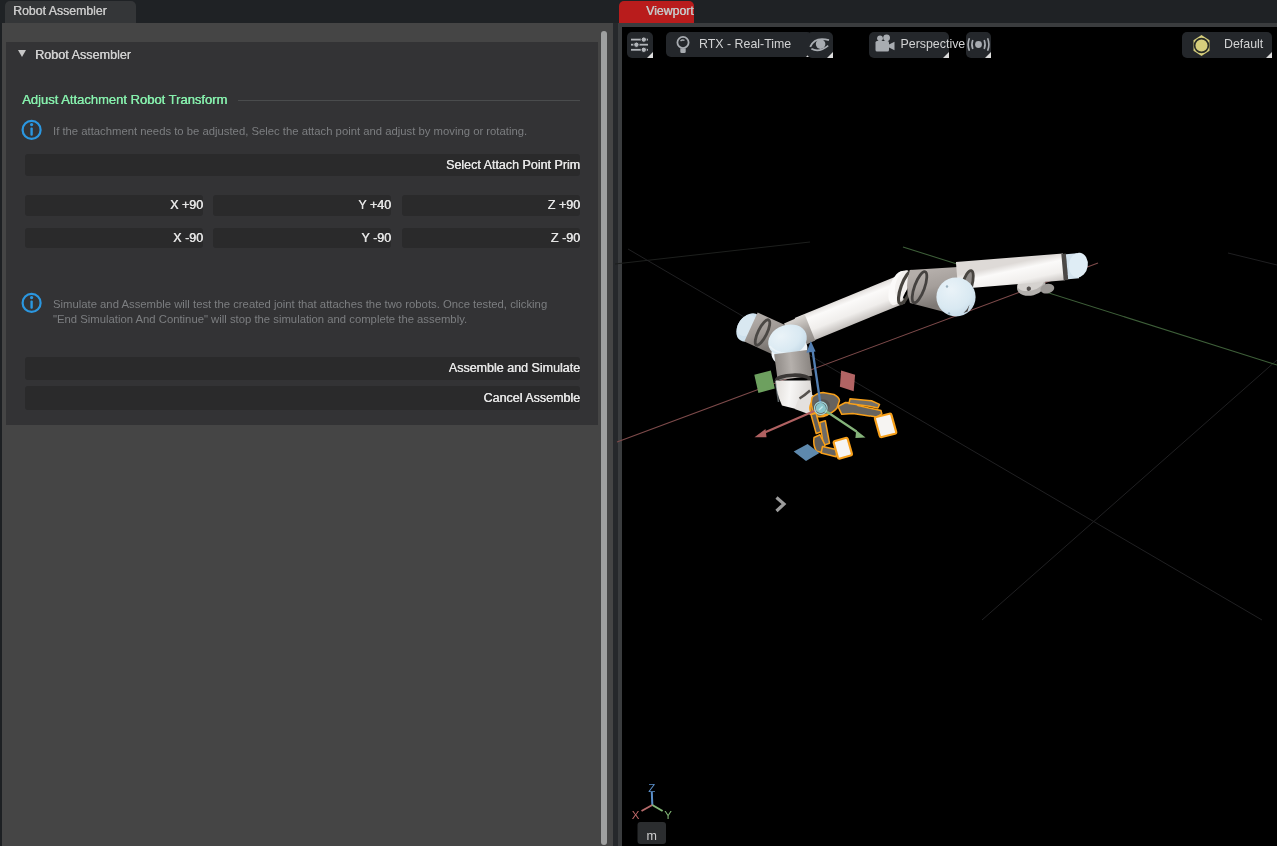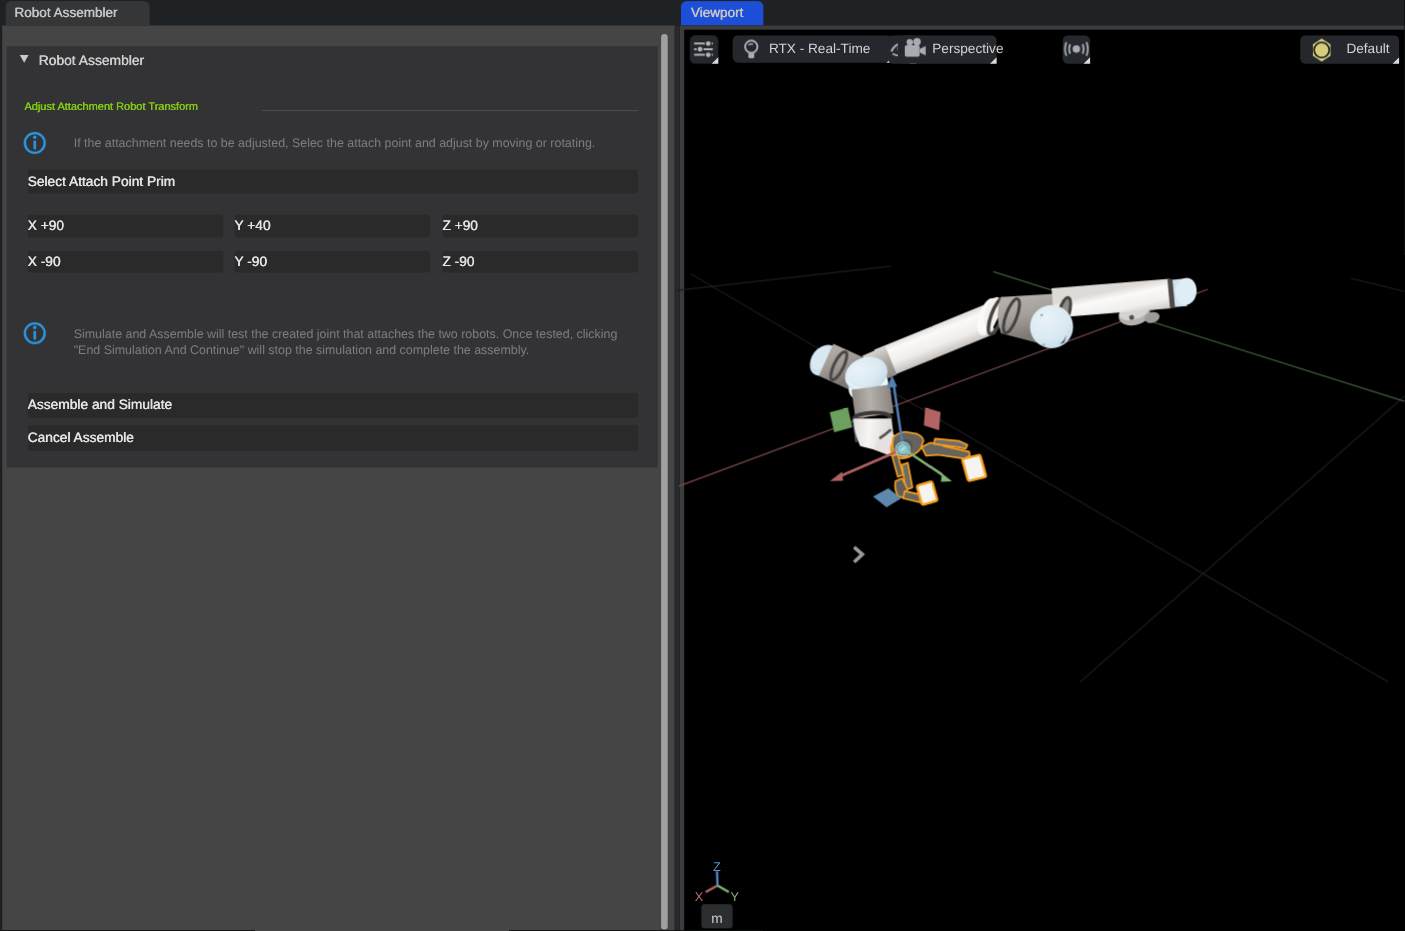--- a/index.html
+++ b/index.html
@@ -7,34 +7,34 @@
 .tlbl { filter:blur(0px); }
 html,body { width:1277px; height:846px; background:#000; overflow:hidden;
   font-family:"Liberation Sans", sans-serif; position:relative; transform:translateZ(0); }
 .abs { position:absolute; }
 
 
 #tabbar { left:0; top:0; width:1277px; height:23px; background:#1f2225; }
 .tab { position:absolute; top:1px; height:22px; border-radius:5px 5px 0 0;
   font-size:12.3px; color:#c6c6c6; line-height:21px; text-shadow:0.4px 0 currentColor; }
 #ltab { left:5px; width:131px; background:#343638; padding-left:8px; }
-#rtab { left:619px; width:75px; background:#1d4ed8; padding-left:9px; }
+#rtab { left:619px; width:75px; background:#b91c1c; padding-left:27px; }
 
 
 #lpanel { left:0; top:23px; width:614px; height:823px; background:#454545; }
 #ledge { left:0; top:23px; width:2px; height:823px; background:#1d2023; }
 #lframe { left:6px; top:42px; width:592px; height:383px; background:#333335; }
 #hdrtri { left:18px; top:50px; width:0; height:0; border-left:4.8px solid transparent;
   border-right:4.8px solid transparent; border-top:7.5px solid #c8c8c8; }
 #hdrtxt { left:35px; top:48px; font-size:12.6px; color:#cfcfcf; text-shadow:0.4px 0 currentColor; }
-#seclbl { left:22px; top:92px; font-size:10px; color:#84cc16; text-shadow:0.4px 0 currentColor; }
+#seclbl { left:22px; top:92px; font-size:13px; color:#86efac; text-shadow:0.4px 0 currentColor; }
 #secline { left:238px; top:100px; width:342px; height:1px; background:#4a4c4d; }
-.infotxt { font-size:11.3px; color:#7c7e80; line-height:14.7px;margin-left:14px; }
+.infotxt { font-size:11.3px; color:#7c7e80; line-height:14.7px; }
 .btn { position:absolute; background:#2a2a2b; border-radius:3px; color:#e4e4e4;
-  font-size:12.5px; text-align:left; text-shadow:0.4px 0 currentColor; }
+  font-size:12.5px; text-align:right; text-shadow:0.4px 0 currentColor; }
 #scrollbar { left:601px; top:31px; width:6px; height:814px; background:#9fa0a0; border-radius:3px; }
 
 
 #divider { left:613px; top:23px; width:5px; height:823px; background:#26282b; }
 #vframe { left:618px; top:23px; width:659px; height:823px; background:#3a3c3e; }
 #vp { left:622px; top:27px; width:655px; height:819px; background:#000; }
 
 
 .tbtn { position:absolute; background:#24272b; border-radius:5px; }
 .tbtn:after { content:""; position:absolute; right:0; bottom:0; width:0; height:0;
@@ -253,21 +253,21 @@
  </svg>
  <div class="tlbl" style="left:33px">RTX - Real-Time</div>
 </div>
 <div class="tbtn" style="left:807px;top:32px;width:26px;height:25.5px">
  <svg width="26" height="26" viewBox="0 0 26 26" style="position:absolute;left:0;top:0">
   <circle cx="13.6" cy="12.1" r="4.8" fill="#a8acb1"></circle>
   <path d="M3.2,14.8 Q8,4.2 22,8.2" fill="none" stroke="#a8acb1" stroke-width="1.9"></path>
   <path d="M4.4,16.8 Q12,21.2 21.2,13.6" fill="none" stroke="#a8acb1" stroke-width="1.6"></path>
  </svg>
 </div>
-<div class="tbtn" style="left:816px;top:32px;width:90px;height:25.5px">
+<div class="tbtn" style="left:869px;top:32px;width:80px;height:25.5px">
  <svg width="26" height="26" viewBox="0 0 26 26" style="position:absolute;left:3px;top:0">
   <circle cx="8" cy="6.3" r="2.9" fill="#a8acb1"></circle>
   <circle cx="14.6" cy="5.8" r="3.4" fill="#a8acb1"></circle>
   <rect x="3.5" y="9" width="13.5" height="10.5" rx="1.5" fill="#a8acb1"></rect>
   <path d="M17,12.5 l5.5,-2.7 v8.5 l-5.5,-2.7 z" fill="#a8acb1"></path>
  </svg>
  <div class="tlbl" style="left:31.5px">Perspective</div>
 </div>
 <div class="tbtn" style="left:965.5px;top:32px;width:25.5px;height:25.5px">
  <svg width="25" height="25" viewBox="0 0 25 25" style="position:absolute;left:0;top:0">

